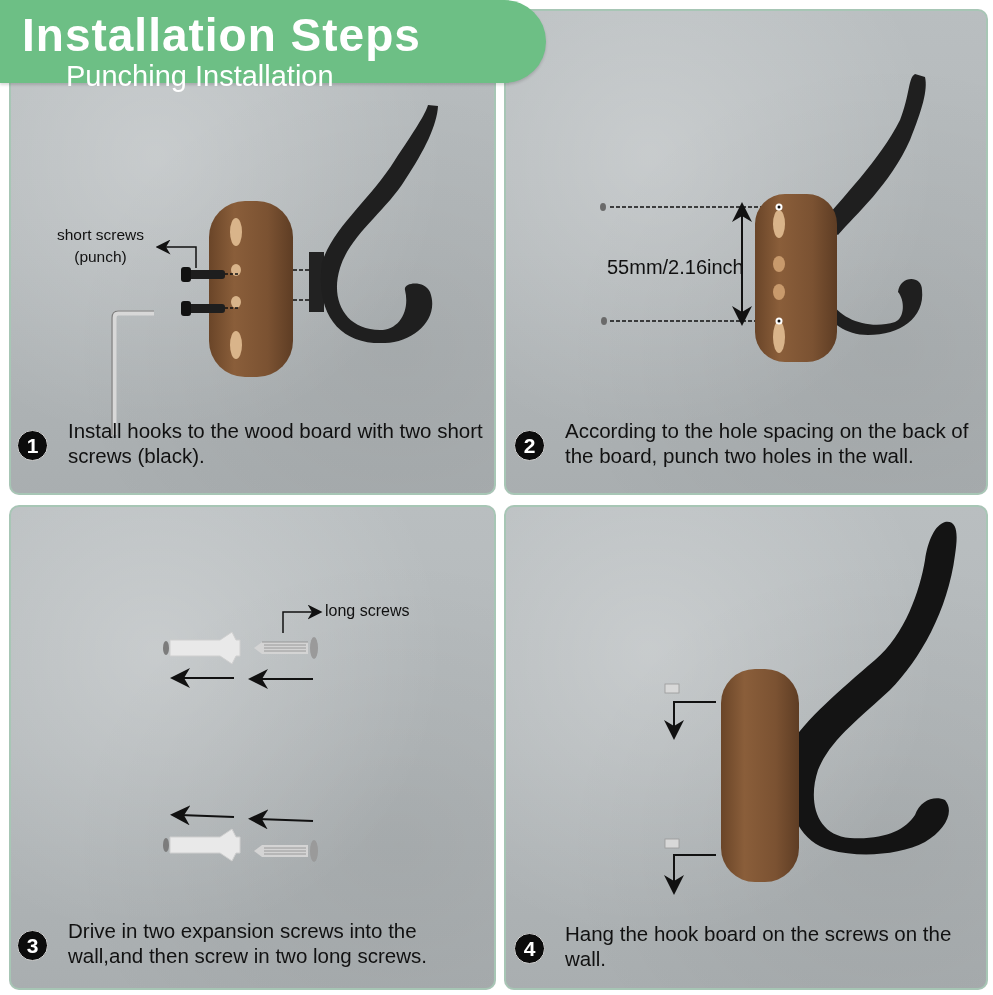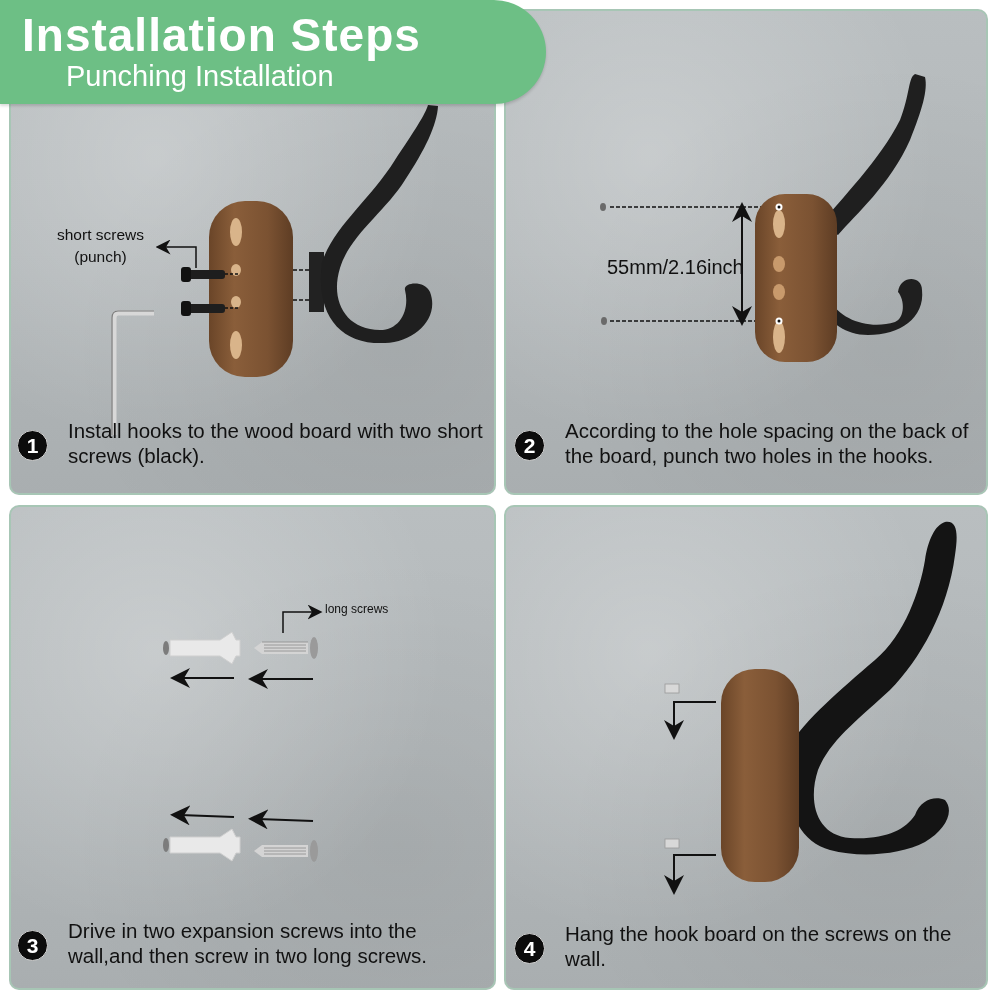--- a/index.html
+++ b/index.html
@@ -8,36 +8,36 @@
     background:
       radial-gradient(ellipse at 30% 30%, rgba(255,255,255,0.25), rgba(255,255,255,0) 60%),
       radial-gradient(ellipse at 80% 70%, rgba(0,0,0,0.06), rgba(0,0,0,0) 60%),
       linear-gradient(180deg,#b9bec0 0%,#b3b8ba 50%,#a9aeb0 100%);
     box-shadow: inset 0 0 0 2px #a7c6b5;}
   .p1{left:9px;top:9px;width:487px;height:486px;}
   .p2{left:504px;top:9px;width:484px;height:486px;}
   .p3{left:9px;top:505px;width:487px;height:485px;}
   .p4{left:504px;top:505px;width:484px;height:485px;}
 
-  .banner{position:absolute;left:0;top:0;width:546px;height:104px;background:#6dbf85;border-radius:0 54px 54px 0;z-index:5;box-shadow:0 2px 3px rgba(0,0,0,0.15);}
+  .banner{position:absolute;left:0;top:0;width:546px;height:83px;background:#6dbf85;border-radius:0 54px 54px 0;z-index:5;box-shadow:0 2px 3px rgba(0,0,0,0.15);}
   .banner-title{position:absolute;left:22px;top:8px;font-size:46px;font-weight:bold;color:#ffffff;letter-spacing:1px;white-space:nowrap;}
   .banner-sub{position:absolute;left:22px;top:60px;font-size:29px;color:#ffffff;white-space:nowrap;margin-left:44px;}
 
   .step{position:absolute;display:flex;align-items:flex-start;}
   .step-num{width:29px;height:29px;border-radius:50%;background:#0c0c0c;color:#fff;font-weight:bold;font-size:21px;display:flex;align-items:center;justify-content:center;margin-top:12px;flex:0 0 auto;border:1px solid #d0d0d0;}
   .step-text{margin-left:20px;font-size:20.5px;line-height:25px;color:#111;}
   .s1{left:17px;top:418px;width:475px;}
   .s2{left:514px;top:418px;width:475px;}
   .s3{left:17px;top:918px;width:475px;}
   .s4{left:514px;top:921px;width:475px;}
 
   .label{position:absolute;font-weight:normal;color:#111;white-space:nowrap;}
   .lbl-short{left:57px;top:224px;font-size:15.5px;text-align:center;line-height:22px;}
   .lbl-dim{left:607px;top:256px;font-size:20px;}
-  .lbl-long{left:325px;top:602px;font-size:12px;}
+  .lbl-long{left:325px;top:602px;font-size:16px;}
 
   svg.art{position:absolute;left:0;top:0;overflow:visible;}
 </style>
 </head>
 <body>
 
 <div class="panel p1"></div>
 <div class="panel p2"></div>
 <div class="panel p3"></div>
 <div class="panel p4"></div>
@@ -148,21 +148,21 @@
 </div>
 <div class="label lbl-dim">55mm/2.16inch</div>
 <div class="label lbl-long">long screws</div>
 
 <div class="step s1">
   <div class="step-num">1</div>
   <div class="step-text">Install hooks to the wood board with two short screws (black).</div>
 </div>
 <div class="step s2">
   <div class="step-num">2</div>
-  <div class="step-text">According to the hole spacing on the back of the board, punch two holes in the hooks.</div>
+  <div class="step-text">According to the hole spacing on the back of the board, punch two holes in the wall.</div>
 </div>
 <div class="step s3">
   <div class="step-num">3</div>
   <div class="step-text">Drive in two expansion screws into the wall,and then screw in two long screws.</div>
 </div>
 <div class="step s4">
   <div class="step-num">4</div>
   <div class="step-text">Hang the hook board on the screws on the wall.</div>
 </div>
 

